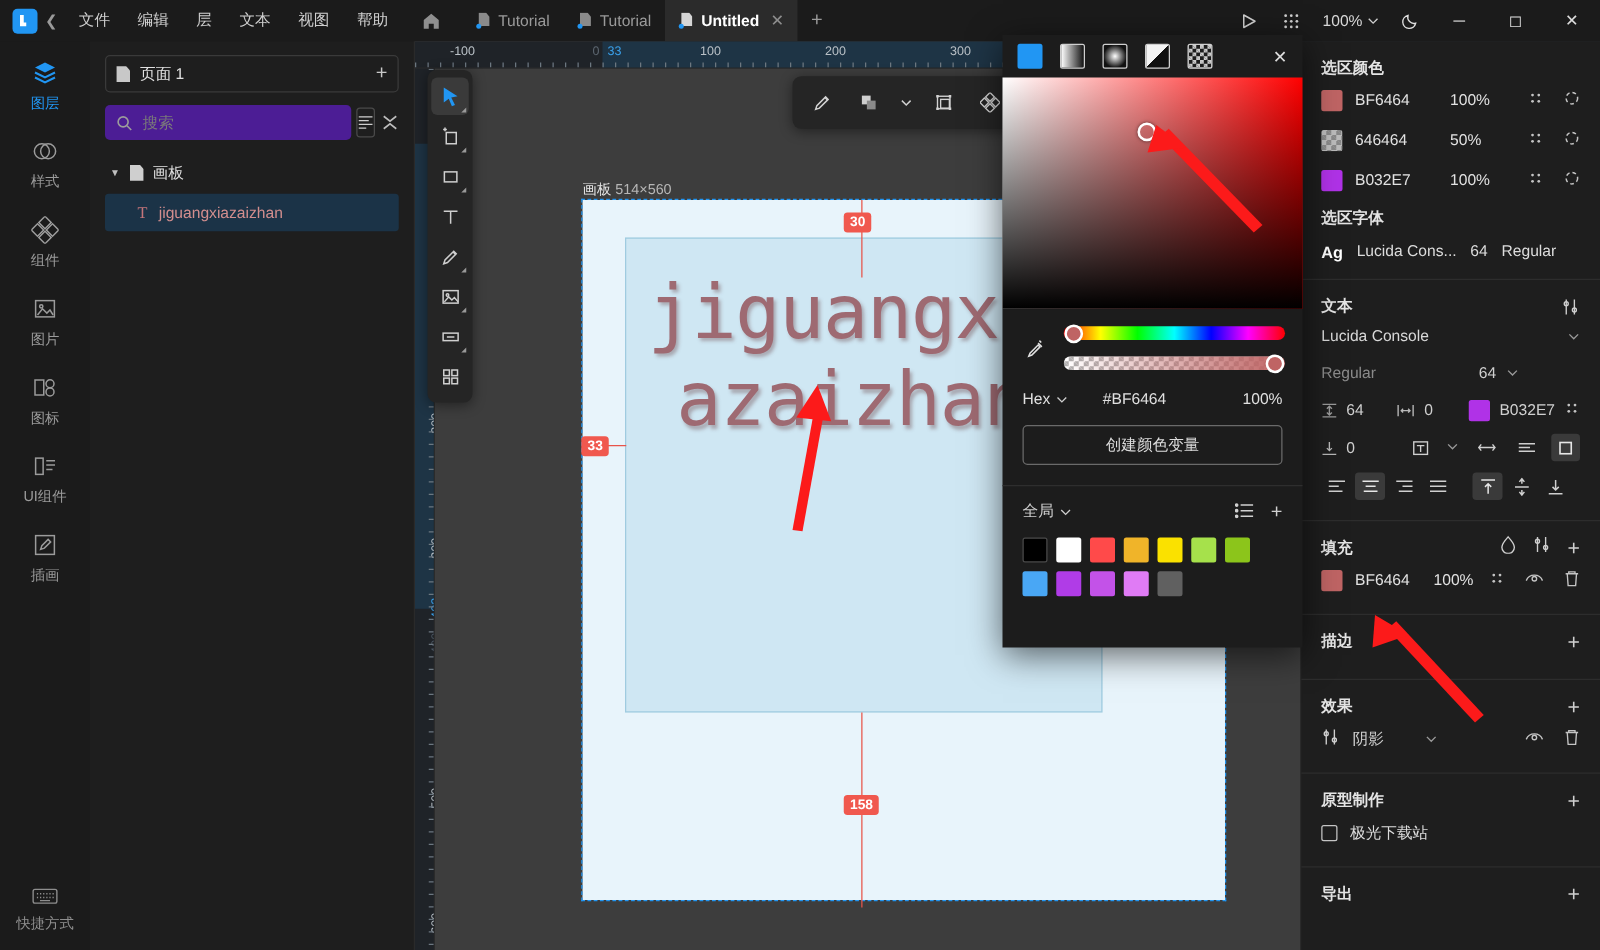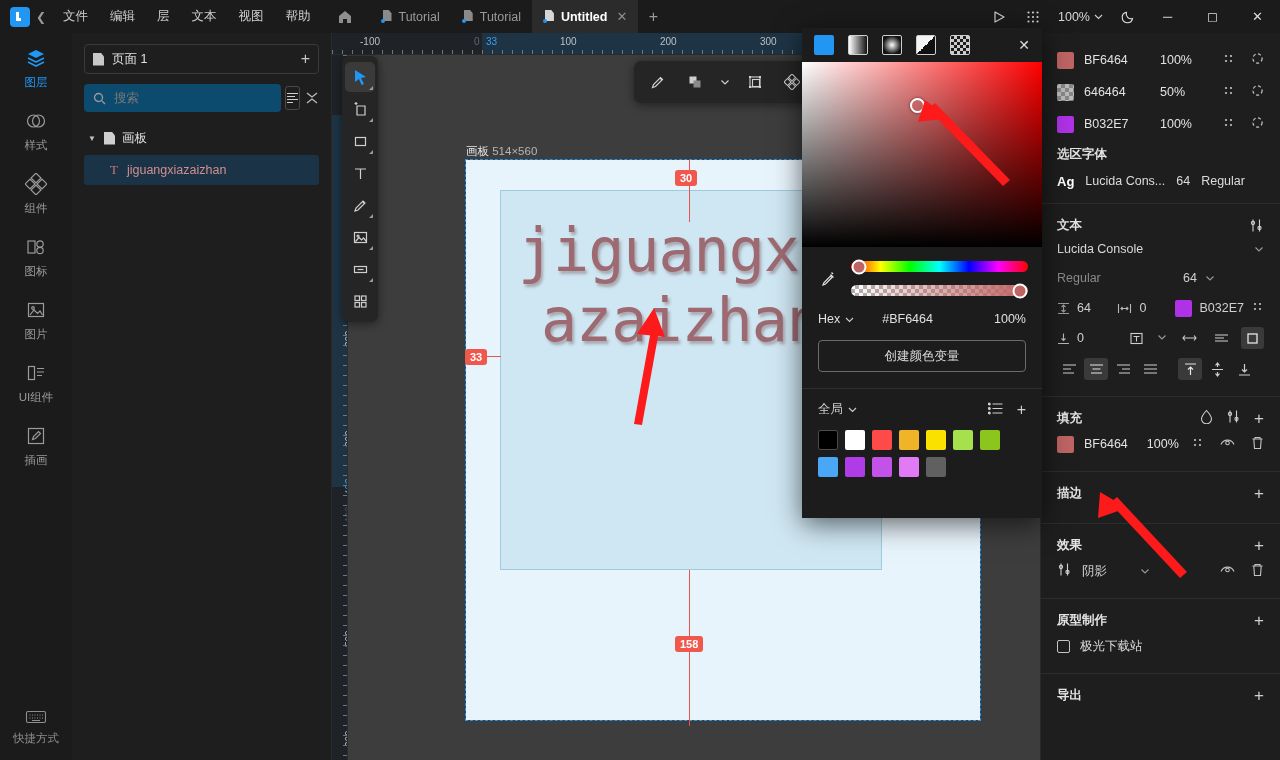--- a/index.html
+++ b/index.html
@@ -77,21 +77,21 @@
     margin: 11px 12px 0 12px; height: 30px;
     border:1px solid #3a3a3a; border-radius:4px;
     display:flex; align-items:center; gap:8px; padding: 0 8px;
     font-size: 12.5px; color:#e0e0e0; cursor:pointer;
   }
   .page-row .pgicon { width:11px; height:13px; background:#c8c8c8; clip-path: polygon(0 0, 70% 0, 100% 30%, 100% 100%, 0 100%); }
   .page-row .plus { margin-left:auto; font-size:16px; color:#c8c8c8; }
 
   .search-row { margin: 10px 12px 0 12px; display:flex; align-items:center; gap:4px; }
   .search-box {
-    flex:1; height:28px; background:#0c4a6e; border-radius:4px;
+    flex:1; height:28px; background:#4c1d95; border-radius:4px;
     display:flex; align-items:center; gap:8px; padding: 0 6px 0 9px;
   }
   .search-box input {
     flex:1; background:transparent; border:none; outline:none;
     color:#dcdcdc; font-size:12.5px; font-family:inherit;
   }
   .search-box input::placeholder { color:#7a7a7a; }
   .sq-btn {
     width:24px; height:24px; border:1px solid #4a4a4a; border-radius:3px;
     display:flex; align-items:center; justify-content:center; cursor:pointer;
@@ -396,33 +396,33 @@
       <svg width="22" height="22" viewBox="0 0 22 22" fill="none" stroke="#9b9b9b" stroke-width="1.2">
         <rect x="7.5" y="1.5" width="7" height="7" transform="rotate(45 11 5)"></rect>
         <rect x="7.5" y="13.5" width="7" height="7" transform="rotate(45 11 17)"></rect>
         <rect x="1.5" y="7.5" width="7" height="7" transform="rotate(45 5 11)"></rect>
         <rect x="13.5" y="7.5" width="7" height="7" transform="rotate(45 17 11)"></rect>
       </svg>
       <span class="rl">组件</span>
     </div>
     <div class="rail-item">
       <svg width="22" height="22" viewBox="0 0 22 22" fill="none" stroke="#9b9b9b" stroke-width="1.2">
+        <rect x="3.5" y="4.5" width="15" height="13"></rect>
+        <circle cx="8" cy="9" r="1.3"></circle>
+          <path d="M5 16l4-5 3.5 3.5L15 12l2.5 4"></path>
+      </svg>
+      <span class="rl">图片</span>
+    </div>
+    <div class="rail-item">
+      <svg width="22" height="22" viewBox="0 0 22 22" fill="none" stroke="#9b9b9b" stroke-width="1.2">
         <rect x="3" y="5" width="7" height="12"></rect>
           <circle cx="15" cy="8" r="3.2"></circle>
           <circle cx="15" cy="14.5" r="3.2"></circle>
       </svg>
       <span class="rl">图标</span>
-    </div>
-    <div class="rail-item">
-      <svg width="22" height="22" viewBox="0 0 22 22" fill="none" stroke="#9b9b9b" stroke-width="1.2">
-        <rect x="3.5" y="4.5" width="15" height="13"></rect>
-        <circle cx="8" cy="9" r="1.3"></circle>
-          <path d="M5 16l4-5 3.5 3.5L15 12l2.5 4"></path>
-      </svg>
-      <span class="rl">图片</span>
     </div>
     <div class="rail-item">
       <svg width="22" height="22" viewBox="0 0 22 22" fill="none" stroke="#9b9b9b" stroke-width="1.2">
         <rect x="3.5" y="4.5" width="6" height="13"></rect>
         <path d="M12 6.5h7M12 10h7M12 13.5h5"></path>
       </svg>
       <span class="rl">UI组件</span>
     </div>
     <div class="rail-item">
       <svg width="22" height="22" viewBox="0 0 22 22" fill="none" stroke="#9b9b9b" stroke-width="1.2">
@@ -879,20 +879,23 @@
         <div class="sw" style="background: rgb(176, 60, 231);"></div>
         <div class="sw" style="background: rgb(195, 82, 232);"></div>
         <div class="sw" style="background: rgb(224, 123, 245);"></div>
         <div class="sw" style="background: rgb(96, 96, 96);"></div>
       </div>
   </div>
 
   <div class="right">
 
     <div class="rsec">
+      <div class="rhead">
+          <span class="sec-title">选区颜色</span>
+        </div>
       <div id="sel-colors">
           <div class="crow">
             <span class="cchip" style="background: rgb(191, 100, 100);"></span>
             <span class="chex">BF6464</span>
             <span class="cpct">100%</span>
             <span class="ric">
               <span><svg width="12" height="12" viewBox="0 0 12 12" fill="#c4c4c4">
                   <circle cx="3" cy="3" r="1.1"></circle>
                   <circle cx="8" cy="3" r="1.1"></circle>
                   <circle cx="3" cy="8" r="1.1"></circle>

